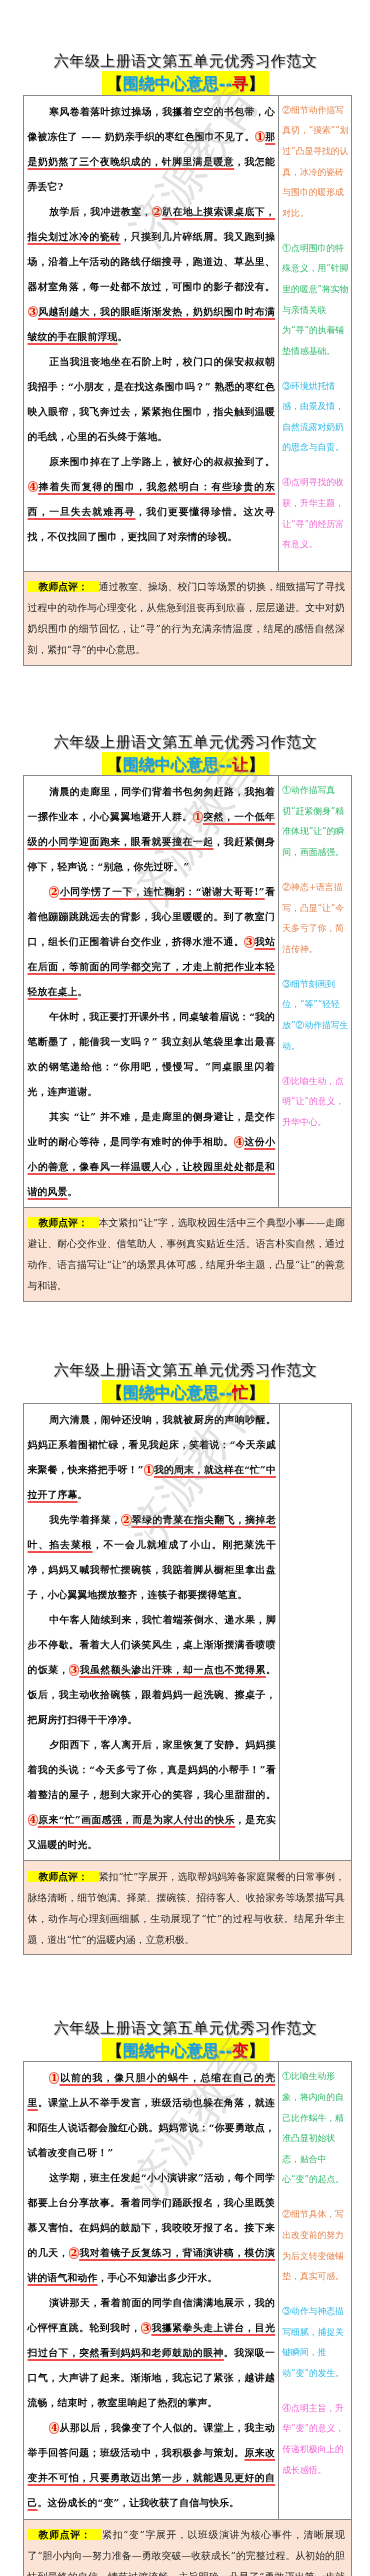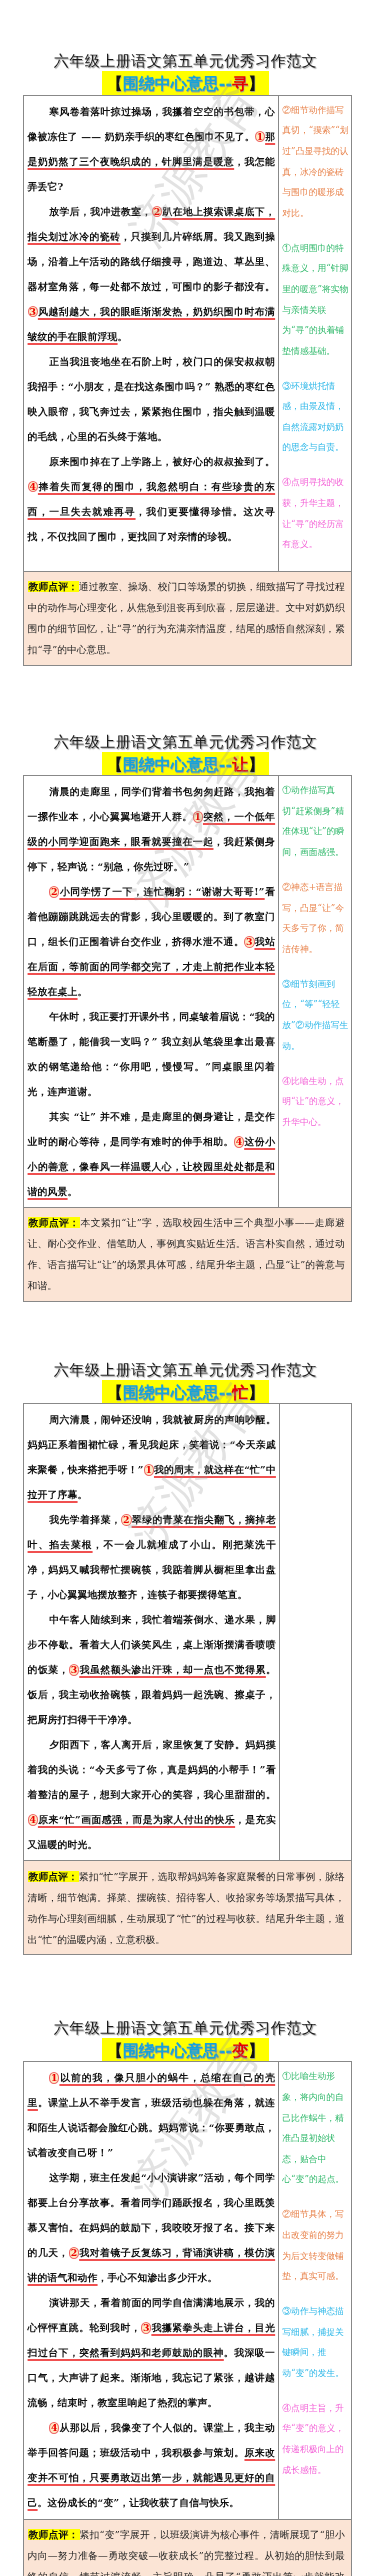--- a/index.html
+++ b/index.html
@@ -17,21 +17,21 @@
   .essay p { text-indent: 2.2em; }
   .num { display: inline-block; background: #fde9c4; color: #e00; font-weight: bold; border: 0.5px solid #e66; border-radius: 50%; width: 10.3px; height: 11.3px; line-height: 10.3px; text-align: center; font-size: 9.3px; text-indent: 0; }
   .ul { text-decoration: underline; text-decoration-color: #f05050; text-decoration-thickness: 1.5px; text-underline-offset: 2.6px; }
   .notes { width: 72px; padding: 4.1px 2.1px 2.1px 3.1px; font-size: 8.8px; line-height: 20.6px; font-family: "DejaVu Serif", "Liberation Serif", serif; }
   .note { margin-bottom: 14.4px; }
   .c1 { color: #2fb86a; }
   .c2 { color: #e8824a; }
   .c3 { color: #29b6e8; }
   .c4 { color: #f35fd6; }
   .review { background: #fbe4d5; padding: 4.1px 6.2px 4.1px 3.6px; font-size: 9.8px; line-height: 21px; color: #222; text-align: justify; }
-  .review-label { background: #ffff00; font-weight: bold; color: #111; padding: 0 1px; }
+  .review-label { background: #ffff00; font-weight: bold; color: #111; padding: 0 11px; }
   .watermark { position: absolute; left: 103px; top: 134px; font-size: 46px; color: rgba(150,150,150,0.28); transform: rotate(-55deg); font-family: "DejaVu Sans", sans-serif; pointer-events: none; white-space: nowrap; }
 </style>
 </head>
 <body>
 
 <div id="root">
   <div class="section" style="padding-top: 52px;">
     <h1 class="page-title">六年级上册语文第五单元优秀习作范文</h1>
     <div class="subtitle-wrap">
       <span class="subtitle">

